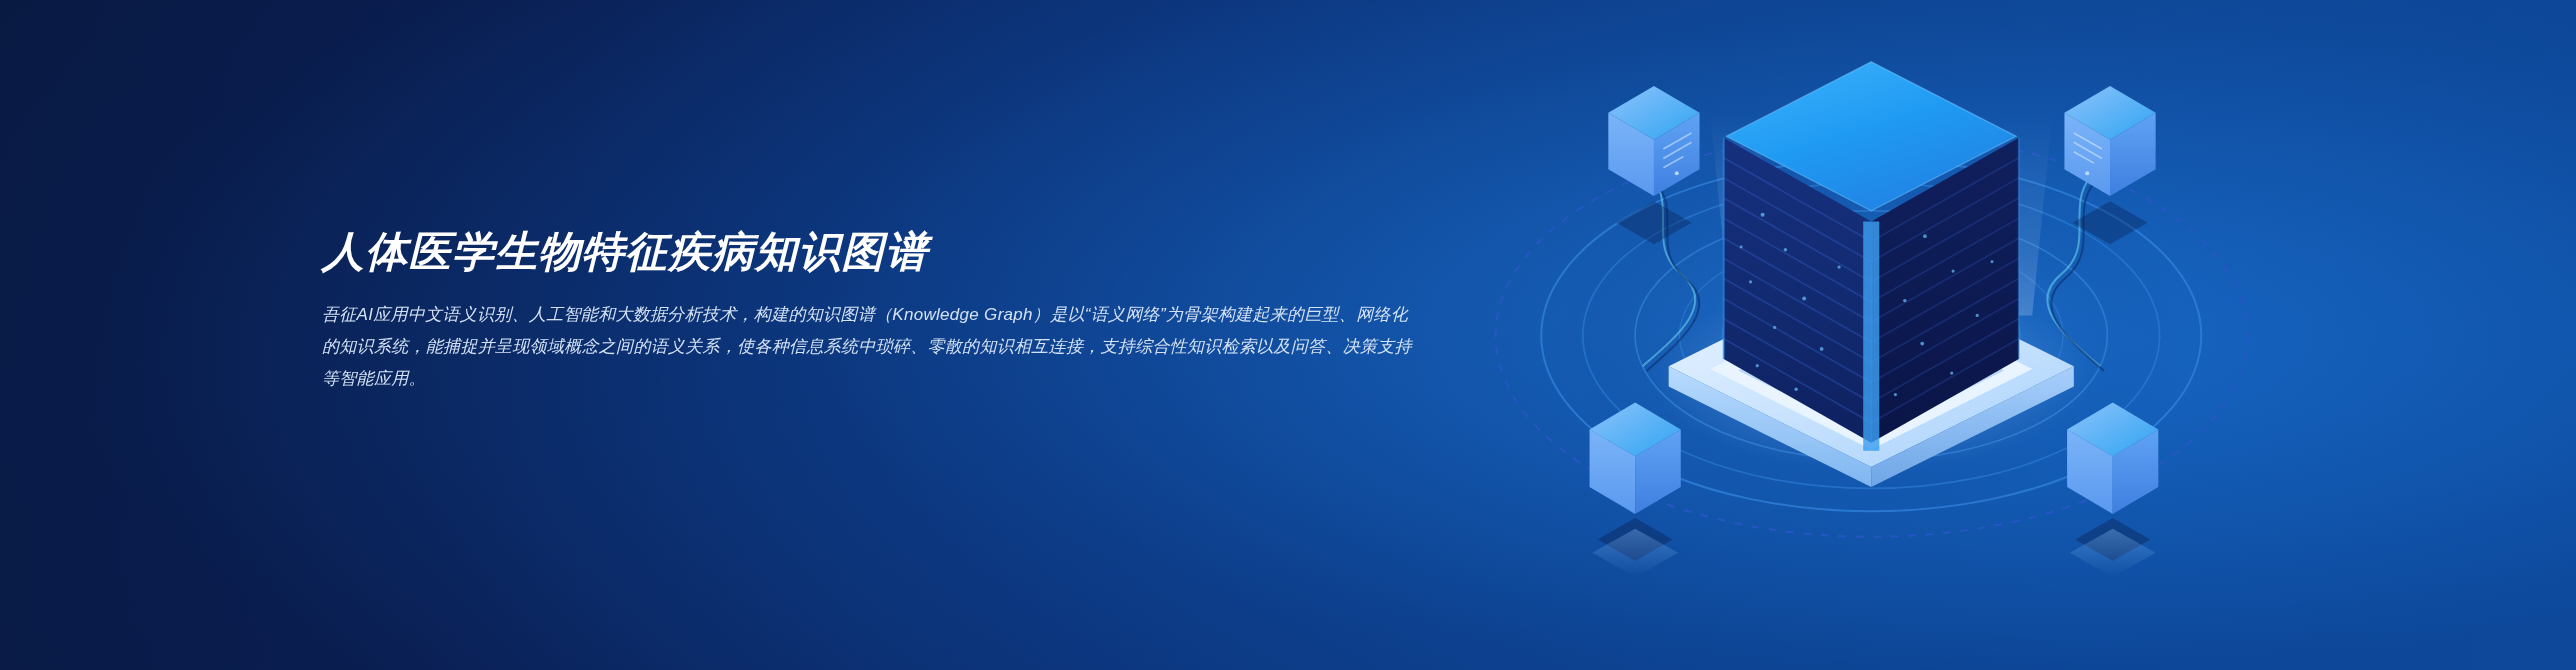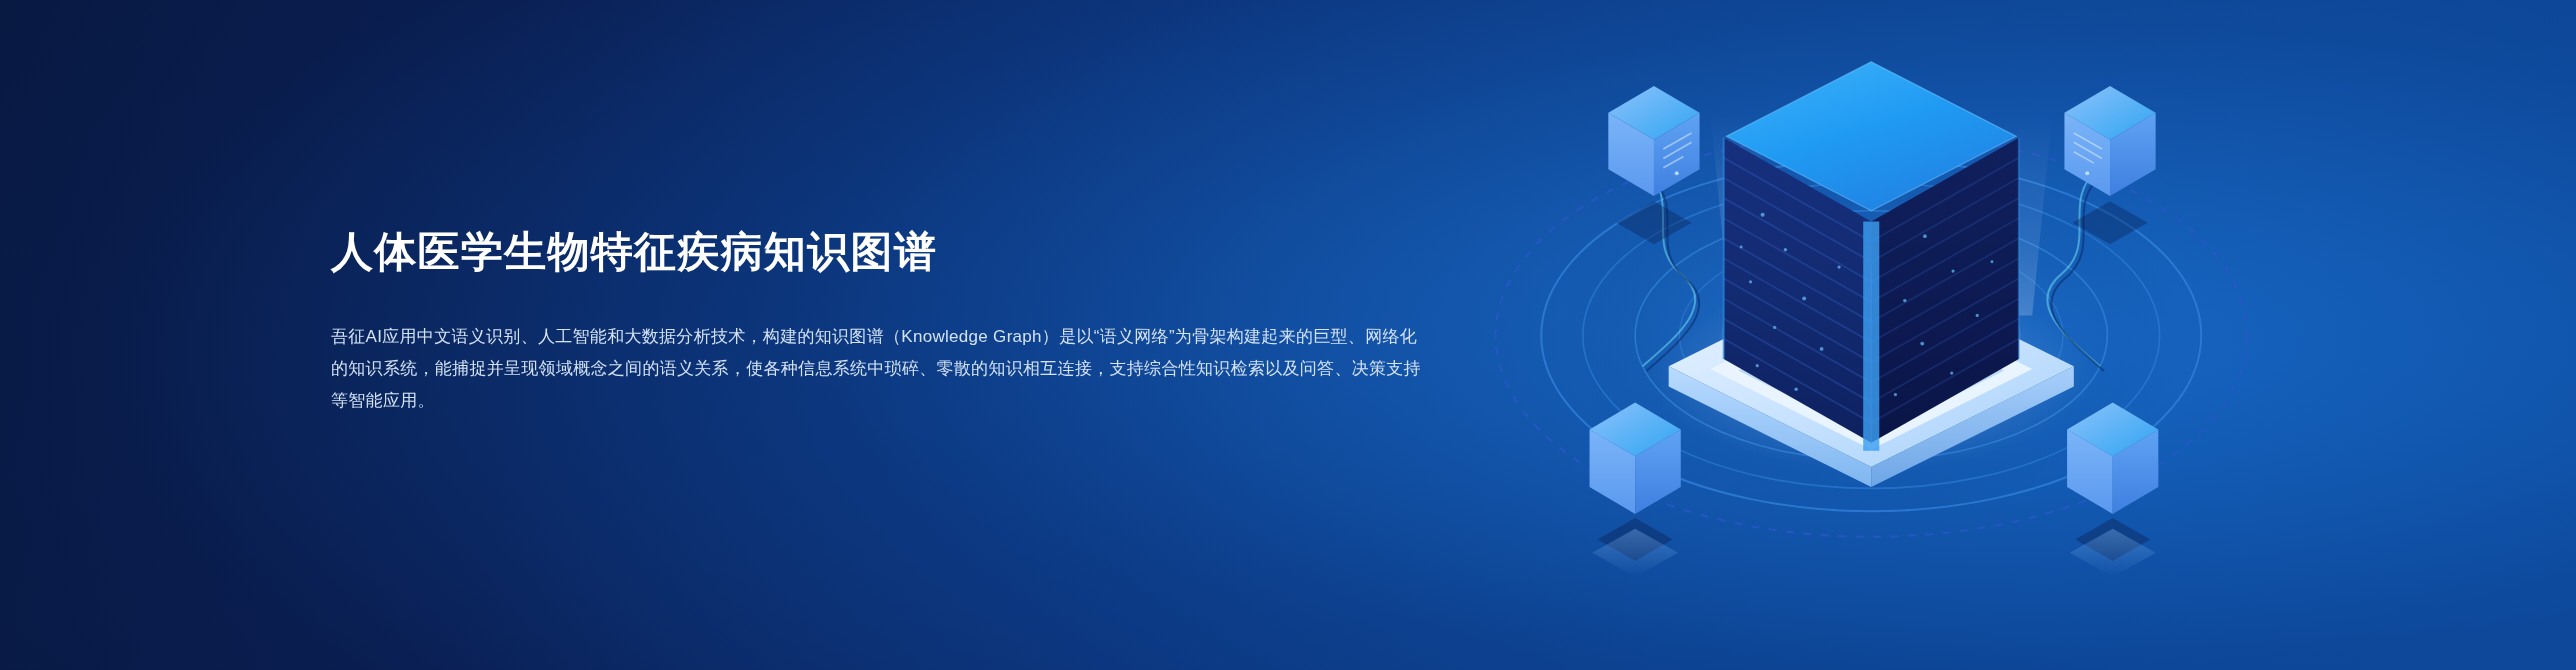--- a/index.html
+++ b/index.html
@@ -19,31 +19,31 @@
       radial-gradient(120% 150% at 78% 52%, rgba(18,96,190,0.95) 0%, rgba(13,70,152,0.72) 32%, rgba(10,40,105,0.18) 62%, rgba(10,28,77,0) 80%),
       linear-gradient(103deg, #08183f 0%, #0a1c4d 22%, #0c2a6b 46%, #0c3c85 66%, #0c499b 85%, #0d4ea4 100%);
   }
   .bg-sheen {
     position:absolute; inset:0;
     background:radial-gradient(58% 78% at 72% 44%, rgba(40,130,220,0.28) 0%, rgba(40,130,220,0.10) 45%, rgba(0,0,0,0) 72%);
     pointer-events:none;
   }
 
   
-  .text-block { position:absolute; left:331px; top:228px; width:1100px; }
+  .text-block { position:absolute; left:322px; top:228px; width:1100px;font-style:italic; }
   .headline {
     color:#ffffff;
     font-size:42px;
     font-weight:bold;
     letter-spacing:1.3px;
     line-height:1.12;
     white-space:nowrap;
   }
   .desc {
-    margin-top:46px;
+    margin-top:24px;
     color:#d4e2f5;
     font-size:17px;
     line-height:32px;
     letter-spacing:0.3px;
     width:1093px;
   }
 
   
   .illus { position:absolute; left:1442px; top:0; width:939px; height:671px; }
   .illus svg { display:block; width:939px; height:671px; }

